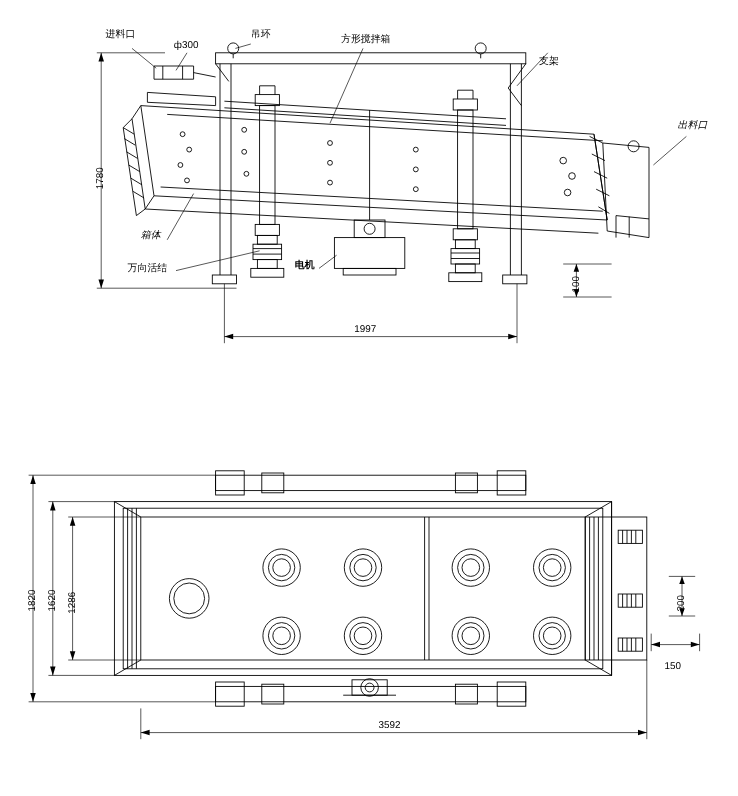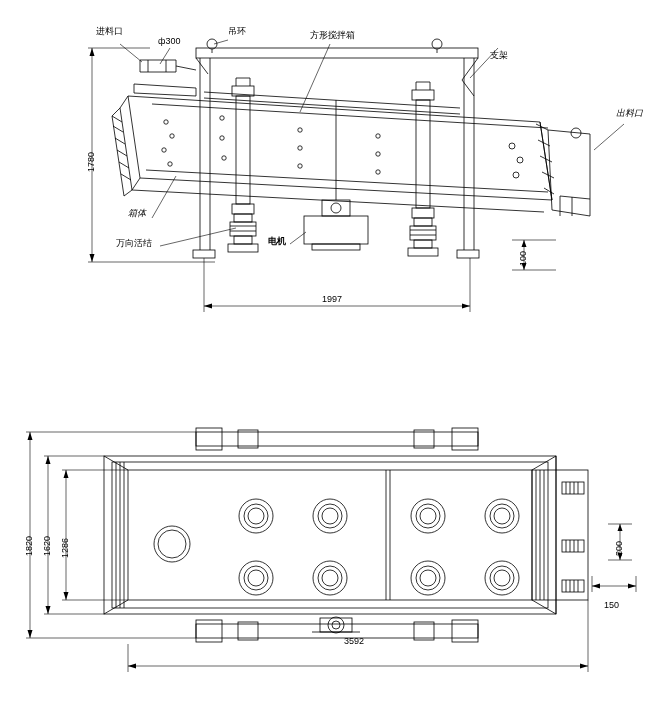--- a/index.html
+++ b/index.html
@@ -300,17 +300,17 @@
 <div class="lbl" style="left:116px;top:238px;">万向活结</div>
 <div class="lbl" style="left:268px;top:236px;font-weight:bold;">电机</div>
 
 <div class="vlbl" style="left:86px;top:172px;">1780</div>
 <div class="dim" style="left:322px;top:294px;">1997</div>
 <div class="vlbl" style="left:518px;top:266px;">100</div>
 
 <div class="vlbl" style="left:24px;top:556px;">1820</div>
 <div class="vlbl" style="left:42px;top:556px;">1620</div>
 <div class="vlbl" style="left:60px;top:558px;">1286</div>
-<div class="dim" style="left:344px;top:636px;">3592</div>
+<div class="dim" style="left:344px;top:654px;">3592</div>
 <div class="vlbl" style="left:614px;top:556px;">200</div>
 <div class="dim" style="left:604px;top:600px;">150</div>
 
 </div>
 
 </body></html>

